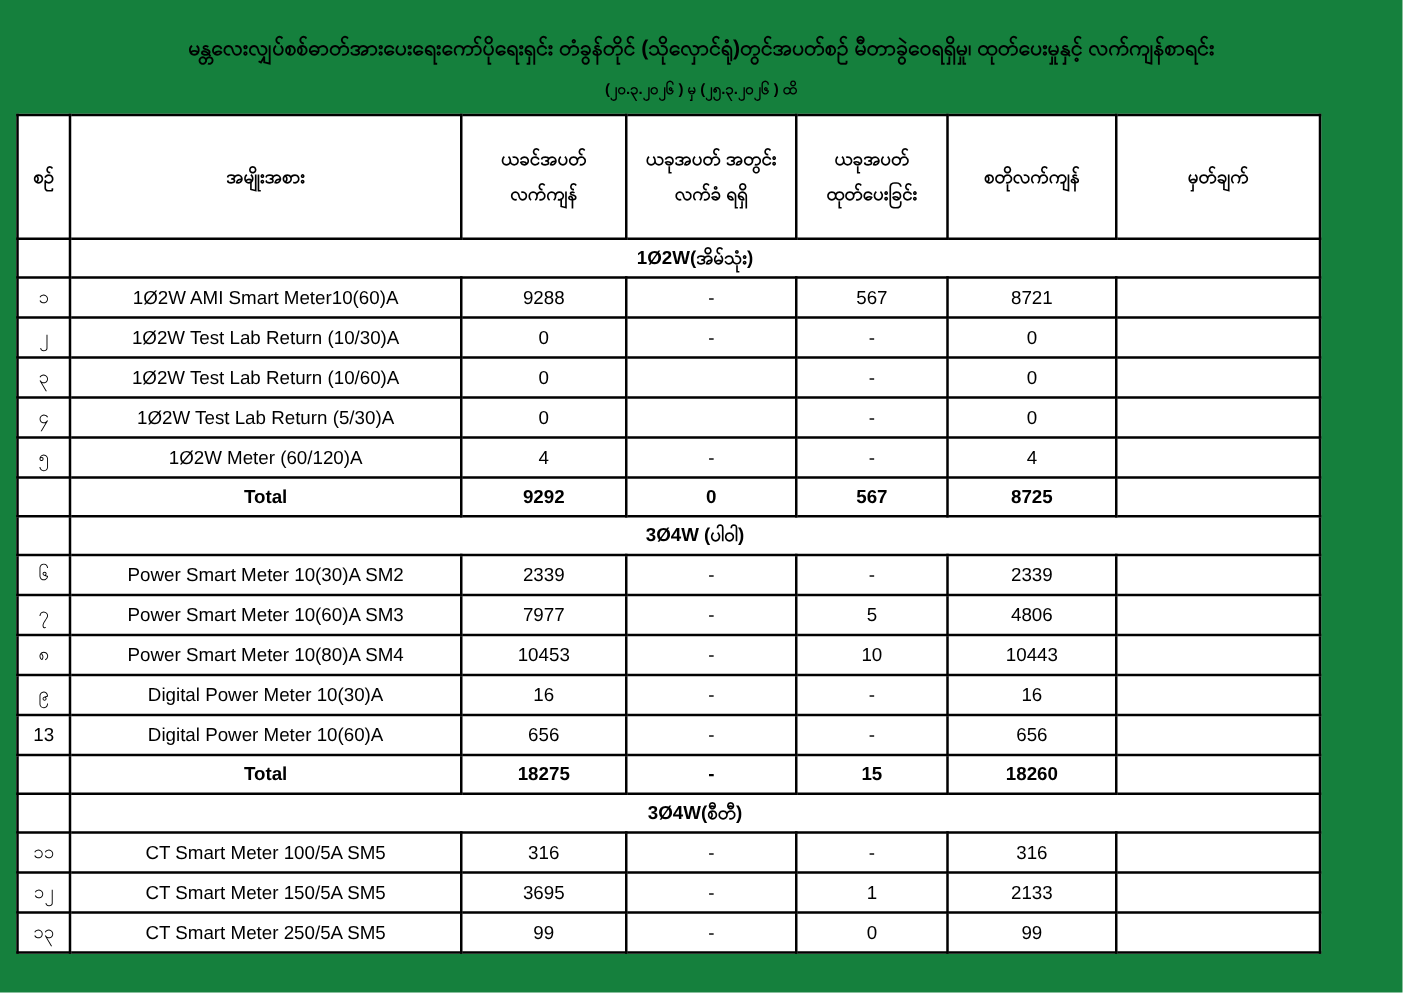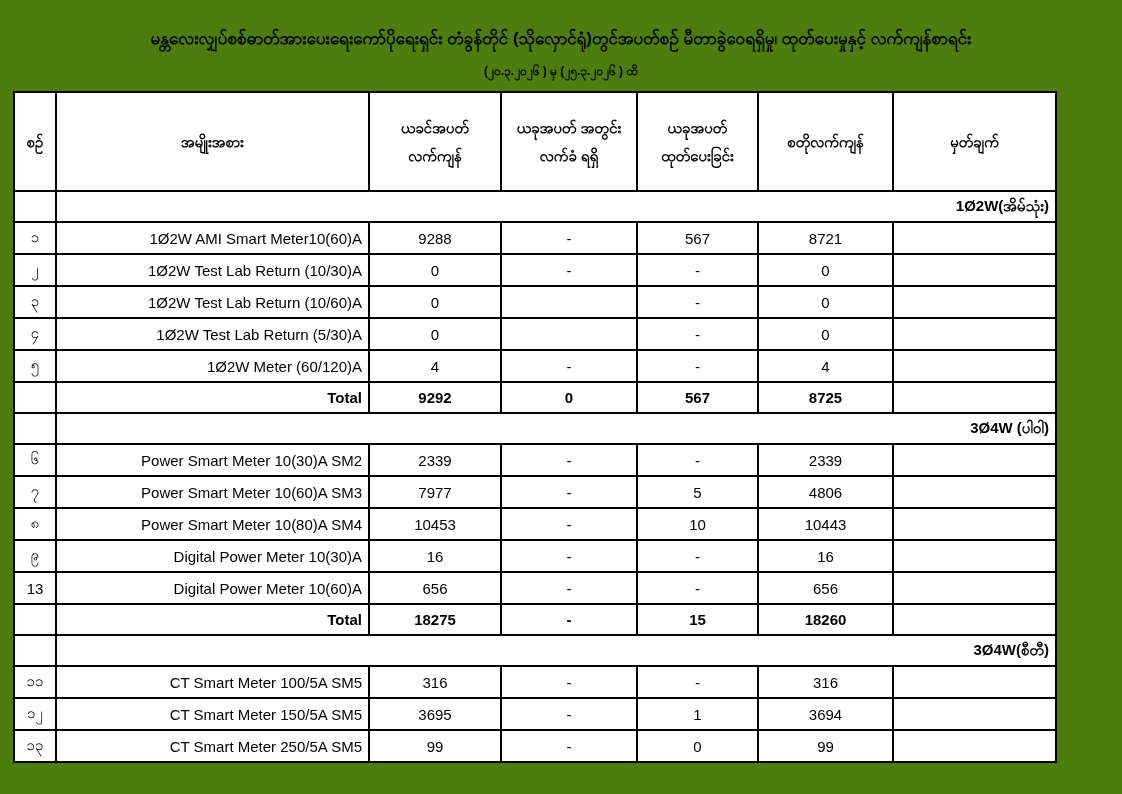--- a/index.html
+++ b/index.html
@@ -3,21 +3,21 @@
 <meta charset="utf-8">
 <style>
   * { box-sizing: border-box; }
   html, body { margin: 0; padding: 0; }
   body {
     width: 1122px; height: 794px;
     background: #ffffff;
     color: #000000;
     font-family: "Liberation Sans", "DejaVu Sans", sans-serif;
   }
-  .page { position: relative; width: 1122px; height: 794px; background: #4d7c0f; overflow: hidden; }
+  .page { position: relative; width: 1122px; height: 794px; background: #15803d; overflow: hidden; }
   .title-line1 {
     margin-top: 22px;
     text-align: center;
     font-weight: bold;
     font-size: 17px;
     line-height: 34px;
     white-space: nowrap;
   }
   .title-line2 {
     text-align: center;
@@ -43,21 +43,21 @@
     font-weight: bold;
     text-align: center;
     height: 99px;
     line-height: 28px;
     padding: 0 10px;
   }
   tr.data-row { height: 32px; }
   tr.sec-row { height: 31px; }
   tr.total-row { height: 31px; border-radius: 10px; }
   td.c { text-align: center; }
-  td.t { text-align: right; }
+  td.t { text-align: center; }
   tr.sec-row td { font-weight: bold; }
   tr.total-row td { font-weight: bold; }
 </style>
 </head>
 <body>
 
 <div class="page">
 
   <div class="title-line1">မန္တလေးလျှပ်စစ်ဓာတ်အားပေးရေးကော်ပိုရေးရှင်း တံခွန်တိုင် (သိုလှောင်ရုံ)တွင်အပတ်စဉ် မီတာခွဲဝေရရှိမှု၊ ထုတ်ပေးမှုနှင့် လက်ကျန်စာရင်း</div>
   <div class="title-line2">(၂၀.၃.၂၀၂၆ ) မှ (၂၅.၃.၂၀၂၆ ) ထိ</div>
@@ -215,21 +215,21 @@
         <td class="c">-</td>
         <td class="c">316</td>
         <td class="c"></td>
       </tr>
       <tr class="data-row">
         <td class="c">၁၂</td>
         <td class="t">CT Smart Meter 150/5A SM5</td>
         <td class="c">3695</td>
         <td class="c">-</td>
         <td class="c">1</td>
-        <td class="c">3694</td>
+        <td class="c">2133</td>
         <td class="c"></td>
       </tr>
       <tr class="data-row">
         <td class="c">၁၃</td>
         <td class="t">CT Smart Meter 250/5A SM5</td>
         <td class="c">99</td>
         <td class="c">-</td>
         <td class="c">0</td>
         <td class="c">99</td>
         <td class="c"></td>

